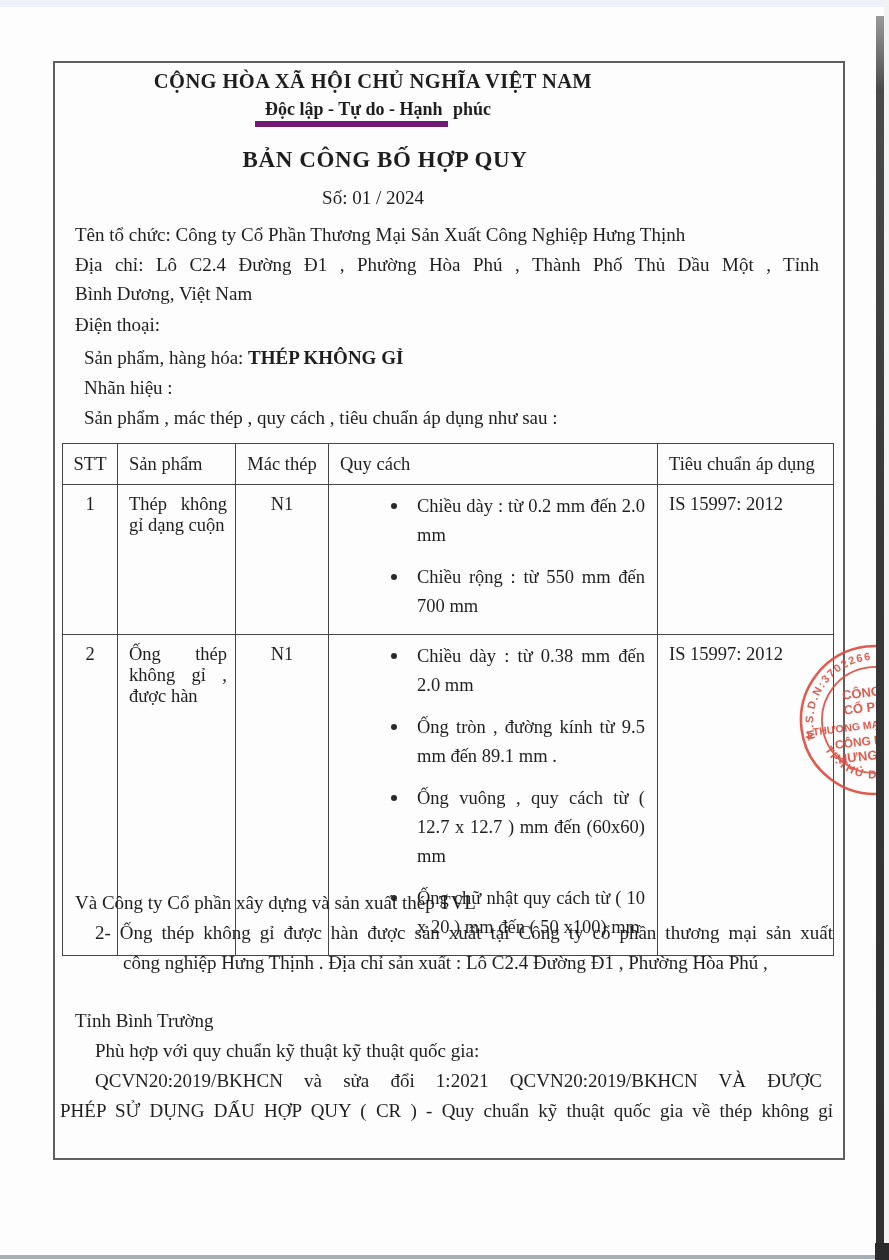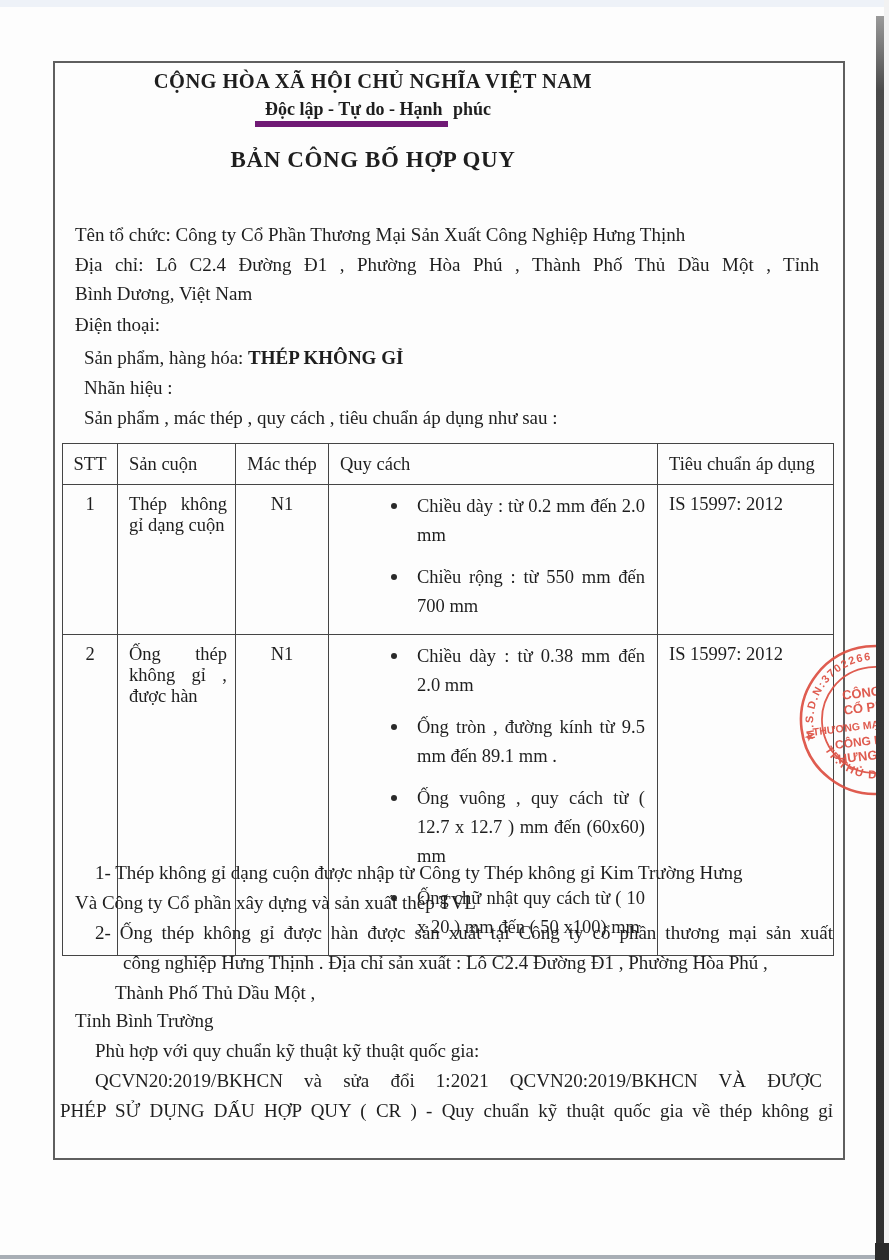--- a/index.html
+++ b/index.html
@@ -7,21 +7,21 @@
     position:relative;width:889px;height:1260px;background:#fdfdfd;
     overflow:hidden;font-family:"Liberation Serif","DejaVu Serif",serif;color:#1e1e1e;
   }
   .scan-top-tint{position:absolute;left:0;top:0;width:889px;height:7px;background:#eef2f8;}
   .doc-border{position:absolute;left:53px;top:61px;width:788px;height:1095px;border:2px solid #5f5f5f;}
   .abs{position:absolute;}
   .center-block{left:53px;width:640px;text-align:center;}
   .nat-title{top:70px;font-size:20.5px;font-weight:bold;letter-spacing:.4px;}
   .motto{top:99px;font-size:18px;font-weight:bold;}
   .motto .u{border-bottom:6px solid #701a75;padding:0 6px 2px 10px;}
-  .doc-title{top:147px;font-size:23px;font-weight:bold;letter-spacing:.6px;}
+  .doc-title{top:147px;font-size:23px;font-weight:bold;letter-spacing:.6px;margin-left:12px;}
   .doc-number{top:187px;font-size:19px;}
   .line{font-size:19px;line-height:25px;white-space:nowrap;}
   .jline{white-space:normal;text-align:justify;text-align-last:justify;}
   .bold{font-weight:bold;}
   
   .spec-table{position:absolute;left:62px;top:443px;border-collapse:collapse;table-layout:fixed;width:771px;}
   .spec-table td,.spec-table th{border:1.6px solid #454545;vertical-align:top;font-weight:normal;
     font-size:18.5px;padding:0;}
   .spec-table th{height:40px;vertical-align:middle;text-align:left;padding-left:11px;}
   .spec-table th.c{text-align:center;padding-left:0;}
@@ -47,20 +47,21 @@
 <div class="page">
   <div class="scan-top-tint"></div>
   <div class="doc-border"></div>
 
   <div class="abs center-block nat-title">CỘNG HÒA XÃ HỘI CHỦ NGHĨA VIỆT NAM</div>
   <div class="abs center-block motto">
     <span class="u">Độc lập - Tự do - Hạnh</span>
     <span>phúc</span>
   </div>
   <div class="abs center-block doc-title">BẢN CÔNG BỐ HỢP QUY</div>
+  <div class="abs center-block doc-number">Số: 01 / 2024</div>
 
   <div class="abs line" style="left:75px;top:222px;">Tên tổ chức: Công ty Cổ Phần Thương Mại Sản Xuất Công Nghiệp Hưng Thịnh</div>
   <div class="abs line jline" style="left:75px;top:252px;width:744px;">Địa chỉ: Lô C2.4 Đường Đ1 , Phường Hòa Phú , Thành Phố Thủ Dầu Một , Tỉnh</div>
   <div class="abs line" style="left:75px;top:281px;">Bình Dương, Việt Nam</div>
   <div class="abs line" style="left:75px;top:312px;">Điện thoại:</div>
   <div class="abs line" style="left:84px;top:345px;">
     <span>Sản phẩm, hàng hóa: </span><span class="bold">THÉP KHÔNG GỈ</span>
   </div>
   <div class="abs line" style="left:84px;top:375px;">Nhãn hiệu :</div>
   <div class="abs line" style="left:84px;top:405px;">Sản phẩm , mác thép , quy cách , tiêu chuẩn áp dụng như sau :</div>
@@ -69,21 +70,21 @@
     <colgroup>
         <col style="width:55px">
         <col style="width:118px">
         <col style="width:93px">
         <col style="width:329px">
         <col style="width:176px">
       </colgroup>
     <tbody>
         <tr>
       <th class="c">STT</th>
-      <th>Sản cuộn</th>
+      <th>Sản phẩm</th>
       <th class="c">Mác thép</th>
       <th>Quy cách</th>
       <th>Tiêu chuẩn áp dụng</th>
     </tr>
     <tr class="row1">
       <td class="c">1</td>
       <td class="pad">Thép không gỉ dạng cuộn</td>
       <td class="c">N1</td>
       <td>
         <ul class="qc-list">
@@ -103,25 +104,23 @@
           <li>Ống tròn , đường kính từ 9.5 mm đến 89.1 mm .</li>
           <li>Ống vuông , quy cách từ ( 12.7 x 12.7 ) mm đến (60x60) mm</li>
           <li>Ống chữ nhật quy cách từ ( 10 x 20 ) mm đến ( 50 x100) mm</li>
         </ul>
       </td>
       <td class="pad" style="text-align:left;">IS 15997: 2012</td>
     </tr>
   </tbody>
     </table>
 
-  <div class="abs line" style="left:95px;top:860px;">1- Thép không gỉ dạng cuộn được nhập từ Công ty Thép không gỉ Kim Trường Hưng</div>
   <div class="abs line" style="left:75px;top:890px;">Và Công ty Cổ phần xây dựng và sản xuất thép TVL</div>
   <div class="abs line jline" style="left:95px;top:920px;width:738px;">2- Ống thép không gỉ được hàn được sản xuất tại Công ty cổ phần thương mại sản xuất</div>
   <div class="abs line" style="left:115px;top:950px;margin-left:8px;">công nghiệp Hưng Thịnh . Địa chỉ sản xuất : Lô C2.4 Đường Đ1 , Phường Hòa Phú ,</div>
-  <div class="abs line" style="left:115px;top:980px;">Thành Phố Thủ Dầu Một ,</div>
   <div class="abs line" style="left:75px;top:1008px;">Tỉnh Bình Trường</div>
   <div class="abs line" style="left:95px;top:1038px;">Phù hợp với quy chuẩn kỹ thuật kỹ thuật quốc gia:</div>
   <div class="abs line jline" style="left:95px;top:1068px;width:727px;">QCVN20:2019/BKHCN và sửa đổi 1:2021 QCVN20:2019/BKHCN VÀ ĐƯỢC</div>
   <div class="abs line jline" style="left:60px;top:1098px;width:773px;">PHÉP SỬ DỤNG DẤU HỢP QUY ( CR ) -  Quy chuẩn kỹ thuật quốc gia về thép không gỉ</div>
 
   <svg class="stamp" width="160" height="160" viewBox="0 0 160 160">
     <defs>
       <path id="arcTop" d="M 19 93 A 62 62 0 1 1 141 93"></path>
       <path id="arcBottom" d="M 25 99 A 58 58 0 0 0 135 99"></path>
     </defs>

